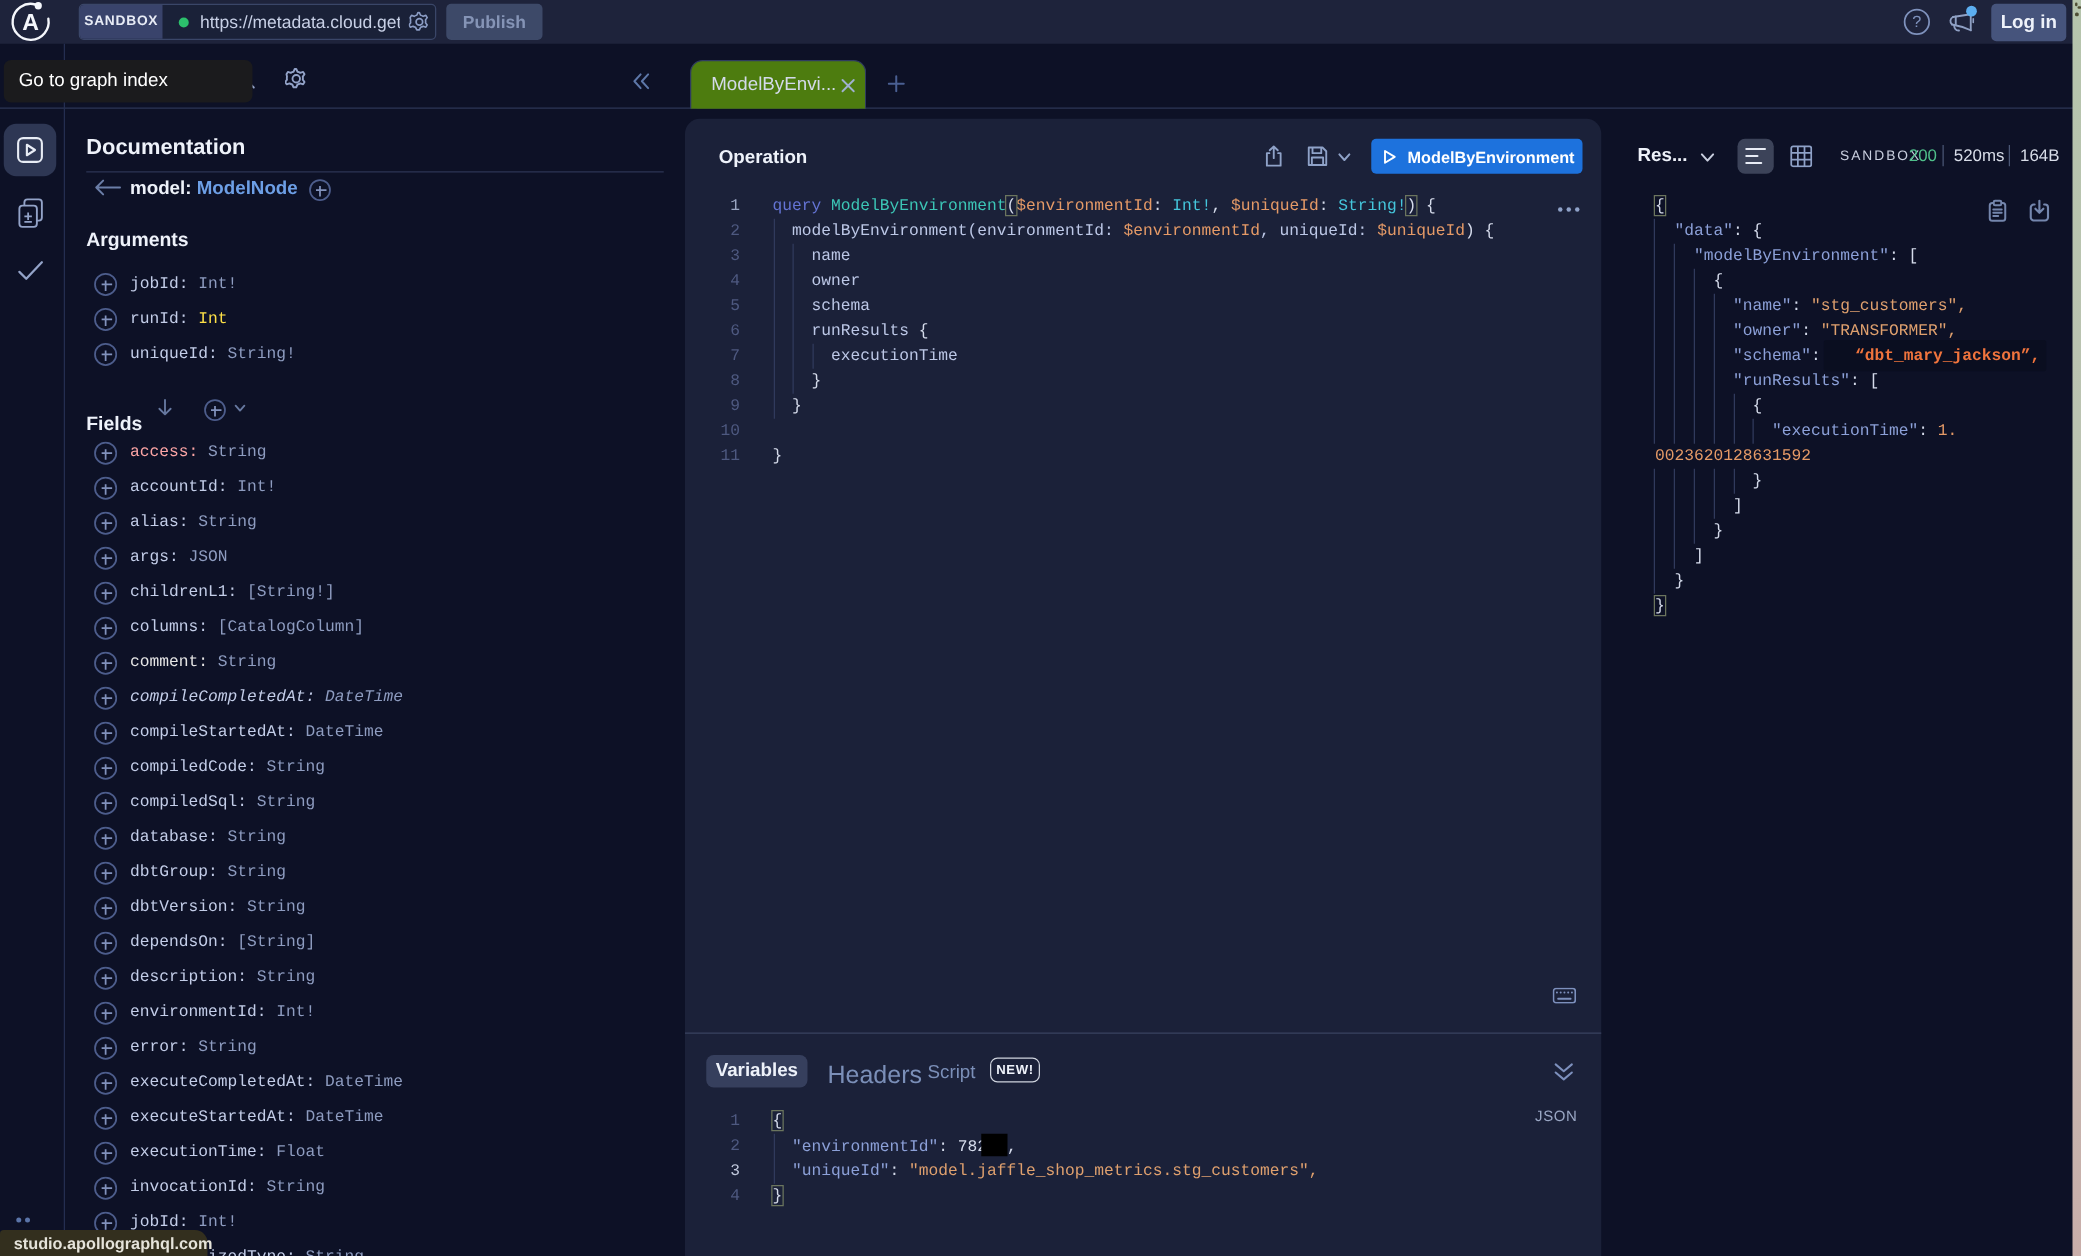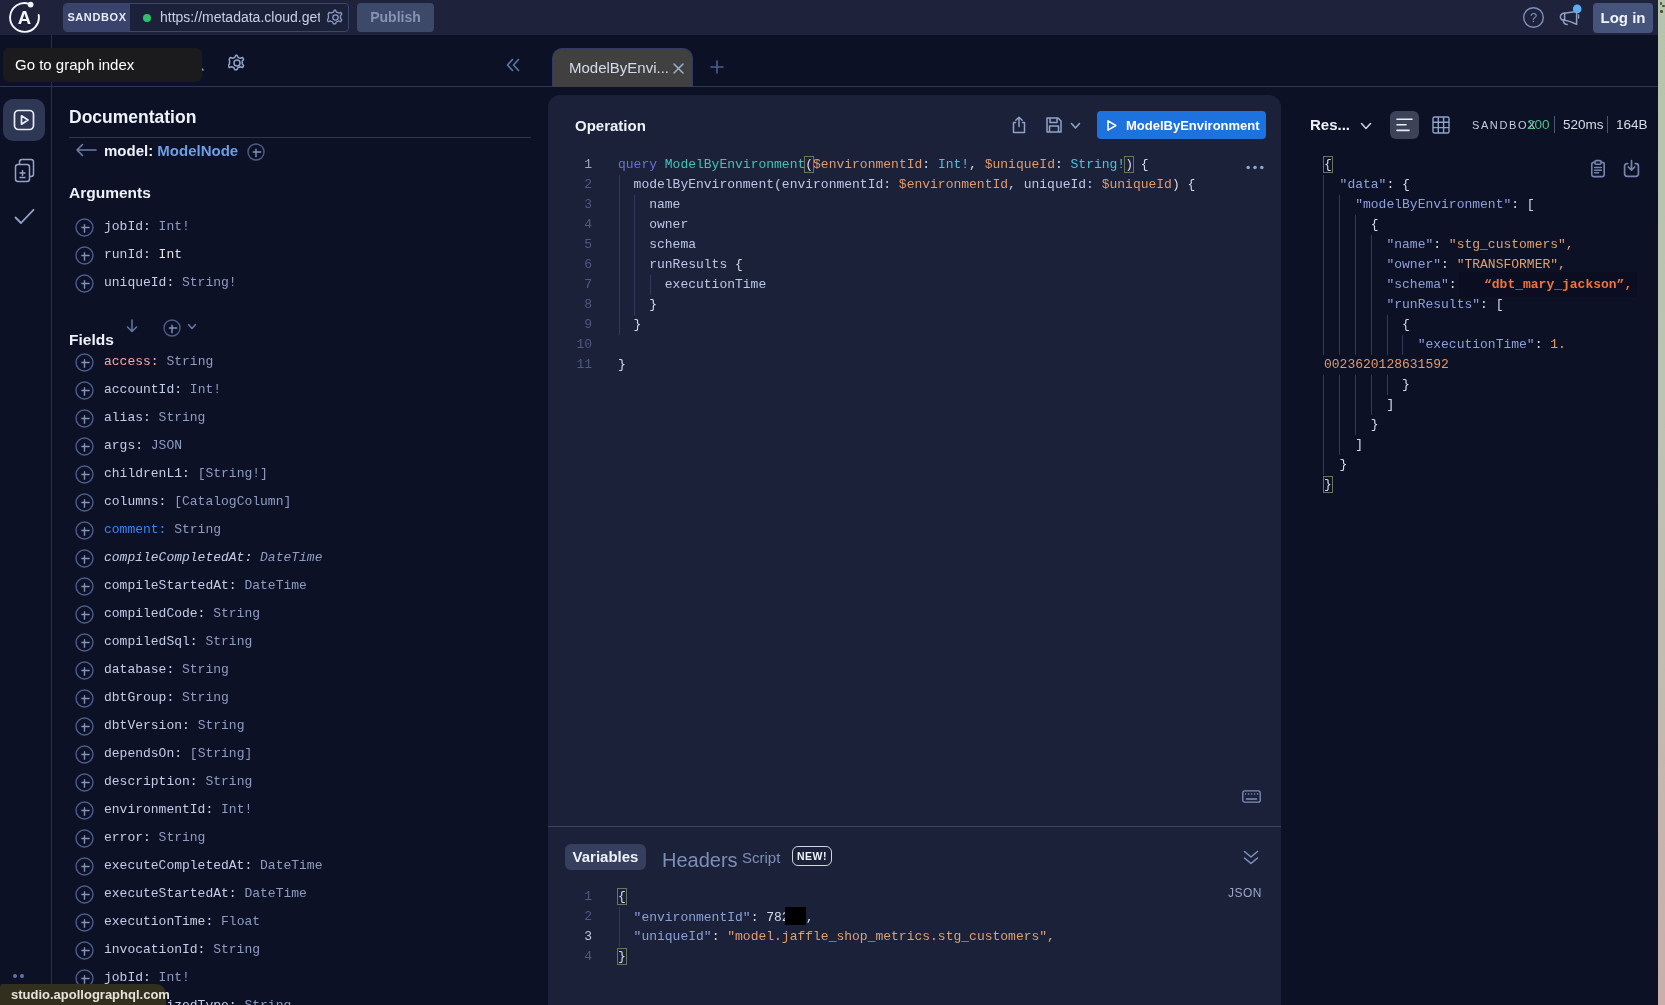--- a/index.html
+++ b/index.html
@@ -61,21 +61,21 @@
     <path d="M11.6 11.6 l4.4 4.4" stroke-linecap="round"></path>
 </svg>
 <svg class="abs" style="left:228px;top:54px" width="18" height="18" viewBox="0 0 18 18" fill="none" stroke="#93a3c8" stroke-width="1.5">
 <circle cx="9" cy="9" r="3"></circle>
 <path d="M9 1.2 l1 2.2 a6 6 0 0 1 2.2 .9 l2.3-.8 l1.1 1.9 l-1.4 1.9 a6 6 0 0 1 0 2.4 l1.4 1.9 l-1.1 1.9 l-2.3-.8 a6 6 0 0 1 -2.2 .9 l-1 2.2 l-2.2 0 l-1-2.2 a6 6 0 0 1 -2.2-.9 l-2.3 .8 l-1.1-1.9 l1.4-1.9 a6 6 0 0 1 0-2.4 L1.2 5.4 l1.1-1.9 l2.3 .8 a6 6 0 0 1 2.2-.9 l1-2.2 z" stroke-linejoin="round"></path>
 </svg>
 <svg class="abs" style="left:505px;top:57px" width="16" height="16" viewBox="0 0 16 16" fill="none" stroke="#5d77a8" stroke-width="1.6" stroke-linecap="round" stroke-linejoin="round">
 <path d="M7.5 2.5 L2.5 8 l5 5.5"></path>
     <path d="M13.5 2.5 l-5 5.5 L13.5 13.5"></path>
 </svg>
-<div class="abs" style="left:552px;top:48px;width:141px;height:39px;border:1px solid #2f3b60;border-bottom:none;border-radius:10px 10px 0 0;background:#404040;">
+<div class="abs" style="left:552px;top:48px;width:141px;height:39px;border:1px solid #2f3b60;border-bottom:none;border-radius:10px 10px 0 0;background:#4d7c0f;">
 <div class="abs" style="left:16px;top:10px;color:#d3daea;font-size:15px;">ModelByEnvi...</div>
 <svg class="abs" style="left:119px;top:13px" width="13" height="13" viewBox="0 0 13 13" stroke="#9fb0cf" stroke-width="1.5" stroke-linecap="round">
       <path d="M2 2 l9 9 M11 2 l-9 9"></path>
     </svg>
 </div>
 <svg class="abs" style="left:710px;top:60px" width="14" height="14" viewBox="0 0 14 14" stroke="#4a5f92" stroke-width="1.6" stroke-linecap="round">
     <path d="M7 1 v12 M1 7 h12"></path>
   </svg>
 <div class="abs" style="left:3px;top:99px;width:42px;height:42px;border-radius:10px;background:#2e3754;"></div>
 <svg class="abs" style="left:13px;top:109px" width="22" height="22" viewBox="0 0 22 22" fill="none" stroke="#e8ecf5" stroke-width="1.7">
@@ -105,21 +105,21 @@
 <div class="abs" style="left:69px;top:184px;color:#eef2fa;font-size:15.5px;font-weight:bold;">Arguments</div>
 <svg class="abs" style="left:75px;top:218px" width="19.0" height="19.0" viewBox="0 0 19.0 19.0" fill="none" stroke-width="1.4">
     <circle cx="9.5" cy="9.5" r="8.5" stroke="#4d5d8c"></circle>
     <path d="M9.5 6.3 v8.4 M6.3 9.5 h8.4" stroke="#8292bd"></path>
   </svg>
 <div class="cl" style="left:104px;top:217px;"><span style="color:#c3cde8;">jobId: </span><span style="color:#8e9cc0;">Int!</span></div>
 <svg class="abs" style="left:75px;top:246px" width="19.0" height="19.0" viewBox="0 0 19.0 19.0" fill="none" stroke-width="1.4">
     <circle cx="9.5" cy="9.5" r="8.5" stroke="#4d5d8c"></circle>
     <path d="M9.5 6.3 v8.4 M6.3 9.5 h8.4" stroke="#8292bd"></path>
   </svg>
-<div class="cl" style="left:104px;top:245px;"><span style="color:#c3cde8;">runId: </span><span style="color:#e5e5e5;">Int</span></div>
+<div class="cl" style="left:104px;top:245px;"><span style="color:#c3cde8;">runId: </span><span style="color:#fde047;">Int</span></div>
 <svg class="abs" style="left:75px;top:274px" width="19.0" height="19.0" viewBox="0 0 19.0 19.0" fill="none" stroke-width="1.4">
     <circle cx="9.5" cy="9.5" r="8.5" stroke="#4d5d8c"></circle>
     <path d="M9.5 6.3 v8.4 M6.3 9.5 h8.4" stroke="#8292bd"></path>
   </svg>
 <div class="cl" style="left:104px;top:273px;"><span style="color:#c3cde8;">uniqueId: </span><span style="color:#8e9cc0;">String!</span></div>
 <div class="abs" style="left:69px;top:331px;color:#eef2fa;font-size:15.5px;font-weight:bold;">Fields</div>
 <svg class="abs" style="left:126px;top:319px" width="12" height="14" viewBox="0 0 12 14" fill="none" stroke="#66789f" stroke-width="1.5" stroke-linecap="round" stroke-linejoin="round">
 <path d="M6 1 v11 M1.5 8 L6 12.5 L10.5 8"></path>
 </svg>
 <svg class="abs" style="left:163px;top:319px" width="18" height="18" viewBox="0 0 18 18" fill="none" stroke-width="1.4">
@@ -156,21 +156,21 @@
 <div class="cl" style="left:104px;top:464px;"><span style="color:#c3cde8;">childrenL1: </span><span style="color:#8e9cc0;">[String!]</span></div>
 <svg class="abs" style="left:75px;top:493px" width="19.0" height="19.0" viewBox="0 0 19.0 19.0" fill="none" stroke-width="1.4">
     <circle cx="9.5" cy="9.5" r="8.5" stroke="#4d5d8c"></circle>
     <path d="M9.5 6.3 v8.4 M6.3 9.5 h8.4" stroke="#8292bd"></path>
   </svg>
 <div class="cl" style="left:104px;top:492px;"><span style="color:#c3cde8;">columns: </span><span style="color:#8e9cc0;">[CatalogColumn]</span></div>
 <svg class="abs" style="left:75px;top:521px" width="19.0" height="19.0" viewBox="0 0 19.0 19.0" fill="none" stroke-width="1.4">
     <circle cx="9.5" cy="9.5" r="8.5" stroke="#4d5d8c"></circle>
     <path d="M9.5 6.3 v8.4 M6.3 9.5 h8.4" stroke="#8292bd"></path>
   </svg>
-<div class="cl" style="left:104px;top:520px;"><span style="color:#3b82f6;">comment: </span><span style="color:#8e9cc0;">String</span></div>
+<div class="cl" style="left:104px;top:520px;"><span style="color:#e5e5e5;">comment: </span><span style="color:#8e9cc0;">String</span></div>
 <svg class="abs" style="left:75px;top:549px" width="19.0" height="19.0" viewBox="0 0 19.0 19.0" fill="none" stroke-width="1.4">
     <circle cx="9.5" cy="9.5" r="8.5" stroke="#4d5d8c"></circle>
     <path d="M9.5 6.3 v8.4 M6.3 9.5 h8.4" stroke="#8292bd"></path>
   </svg>
 <div class="cl" style="left:104px;top:548px;font-style:italic;"><span style="color:#c3cde8;">compileCompletedAt: </span><span style="color:#8e9cc0;">DateTime</span></div>
 <svg class="abs" style="left:75px;top:577px" width="19.0" height="19.0" viewBox="0 0 19.0 19.0" fill="none" stroke-width="1.4">
     <circle cx="9.5" cy="9.5" r="8.5" stroke="#4d5d8c"></circle>
     <path d="M9.5 6.3 v8.4 M6.3 9.5 h8.4" stroke="#8292bd"></path>
   </svg>
 <div class="cl" style="left:104px;top:576px;"><span style="color:#c3cde8;">compileStartedAt: </span><span style="color:#8e9cc0;">DateTime</span></div>

